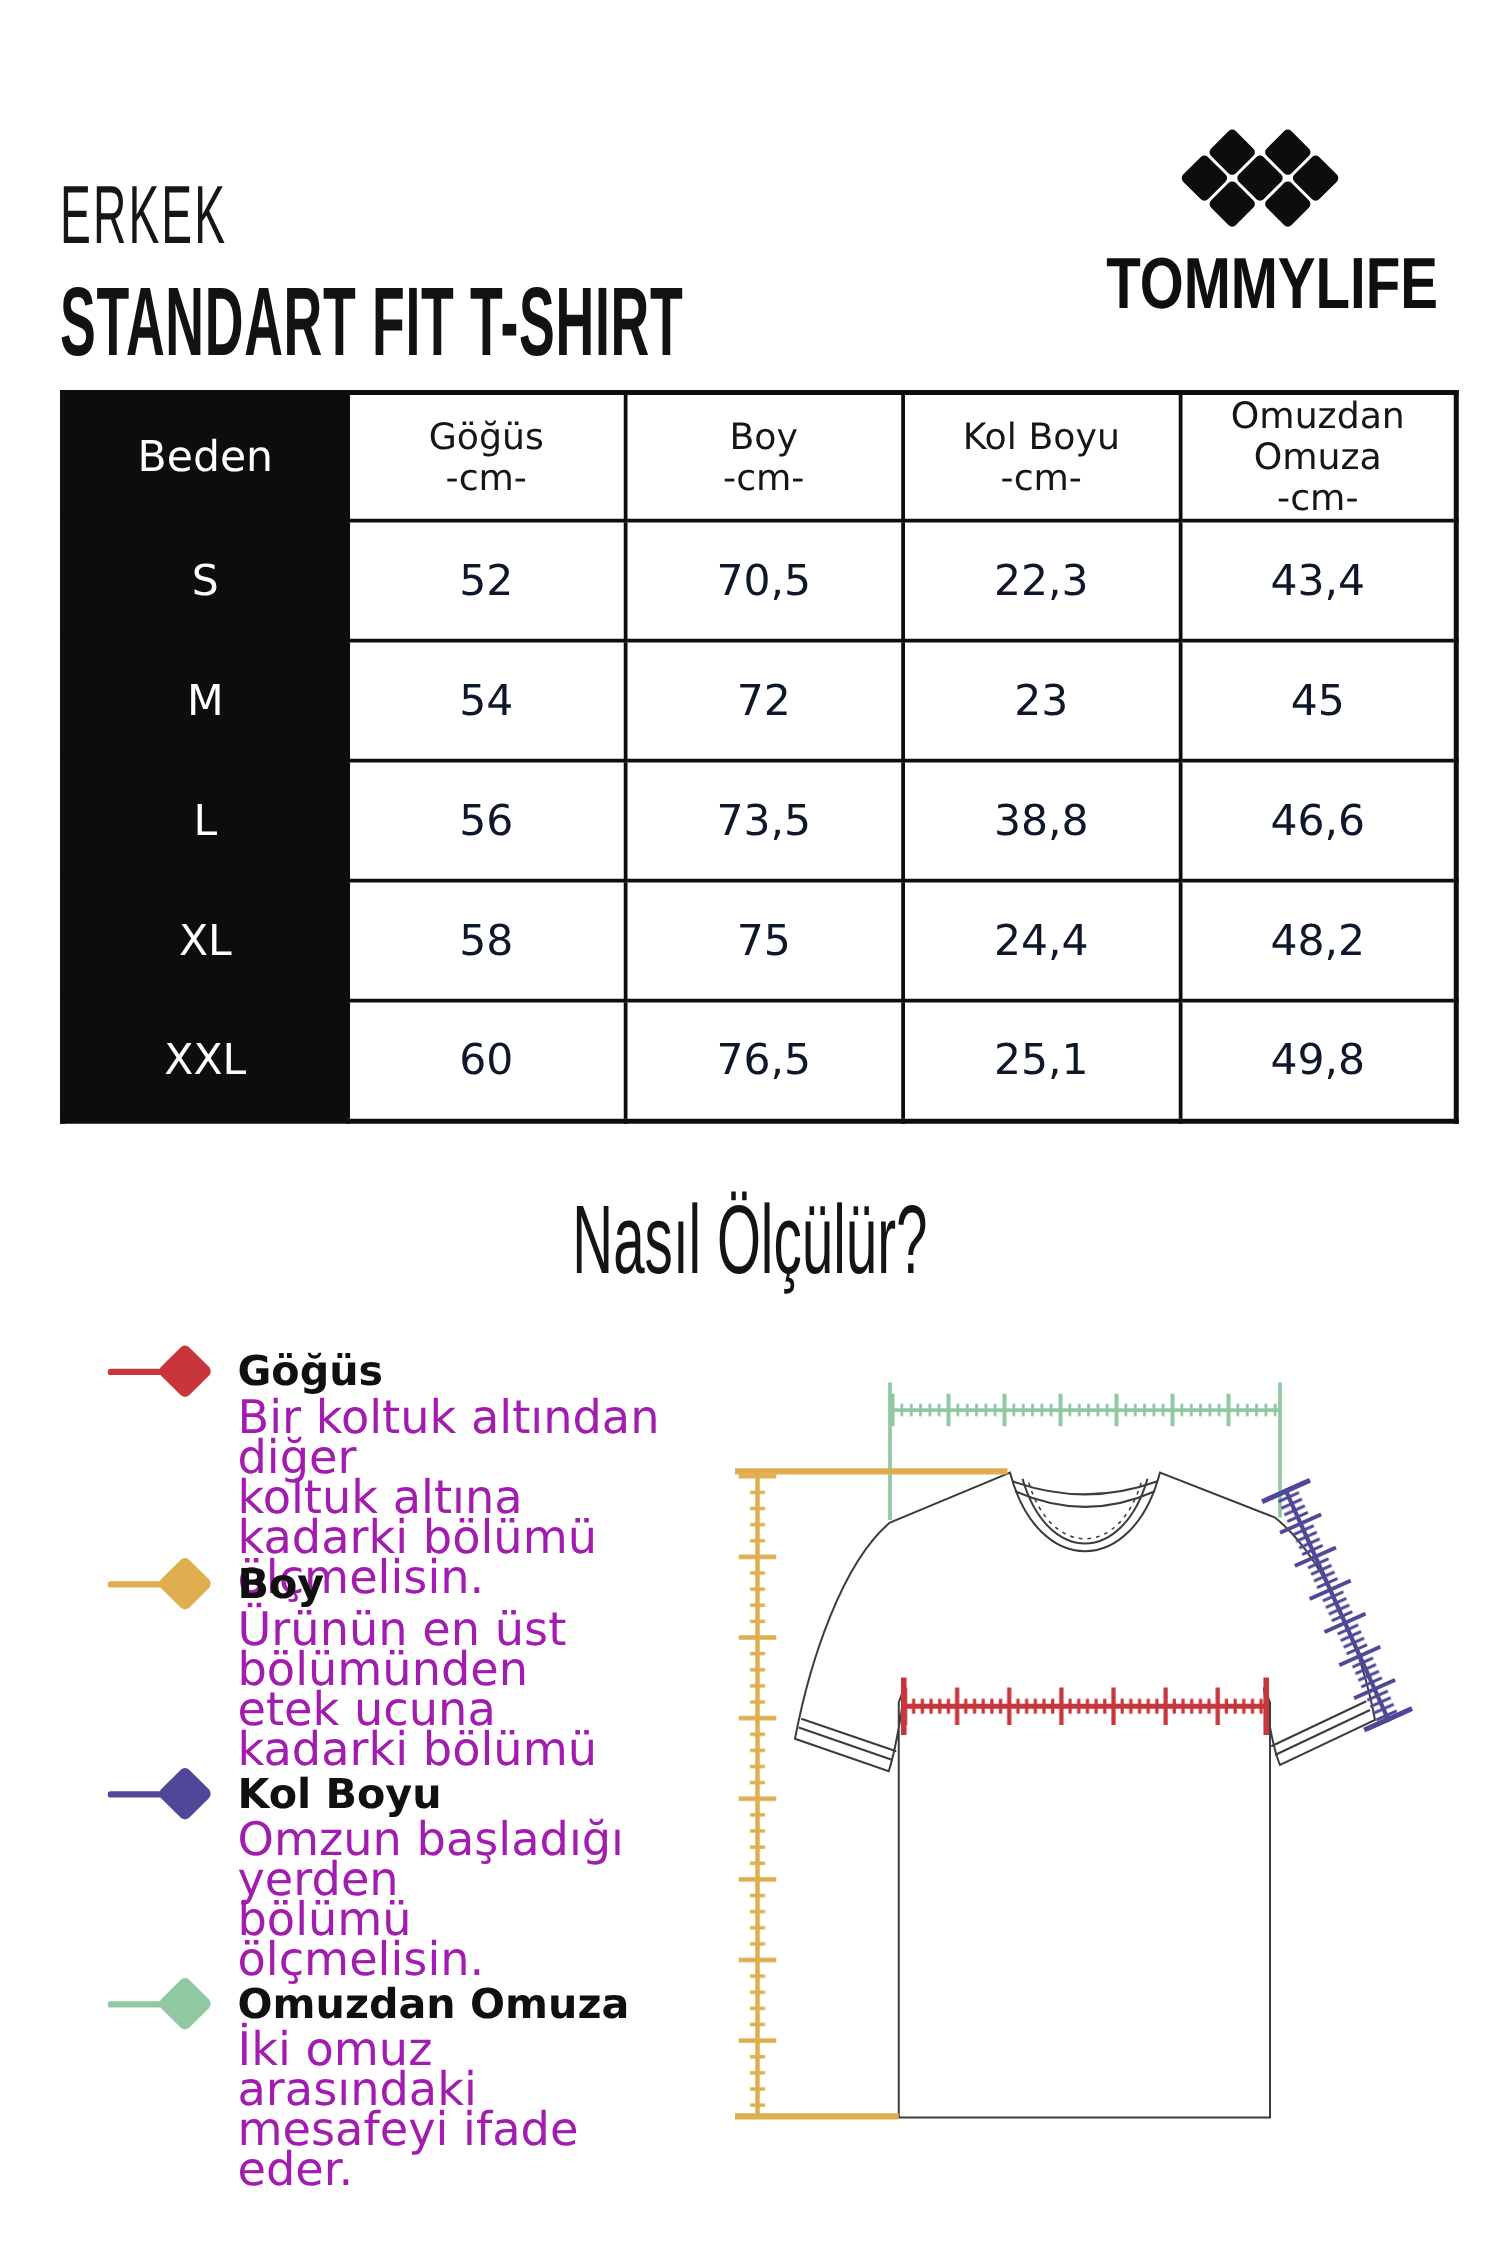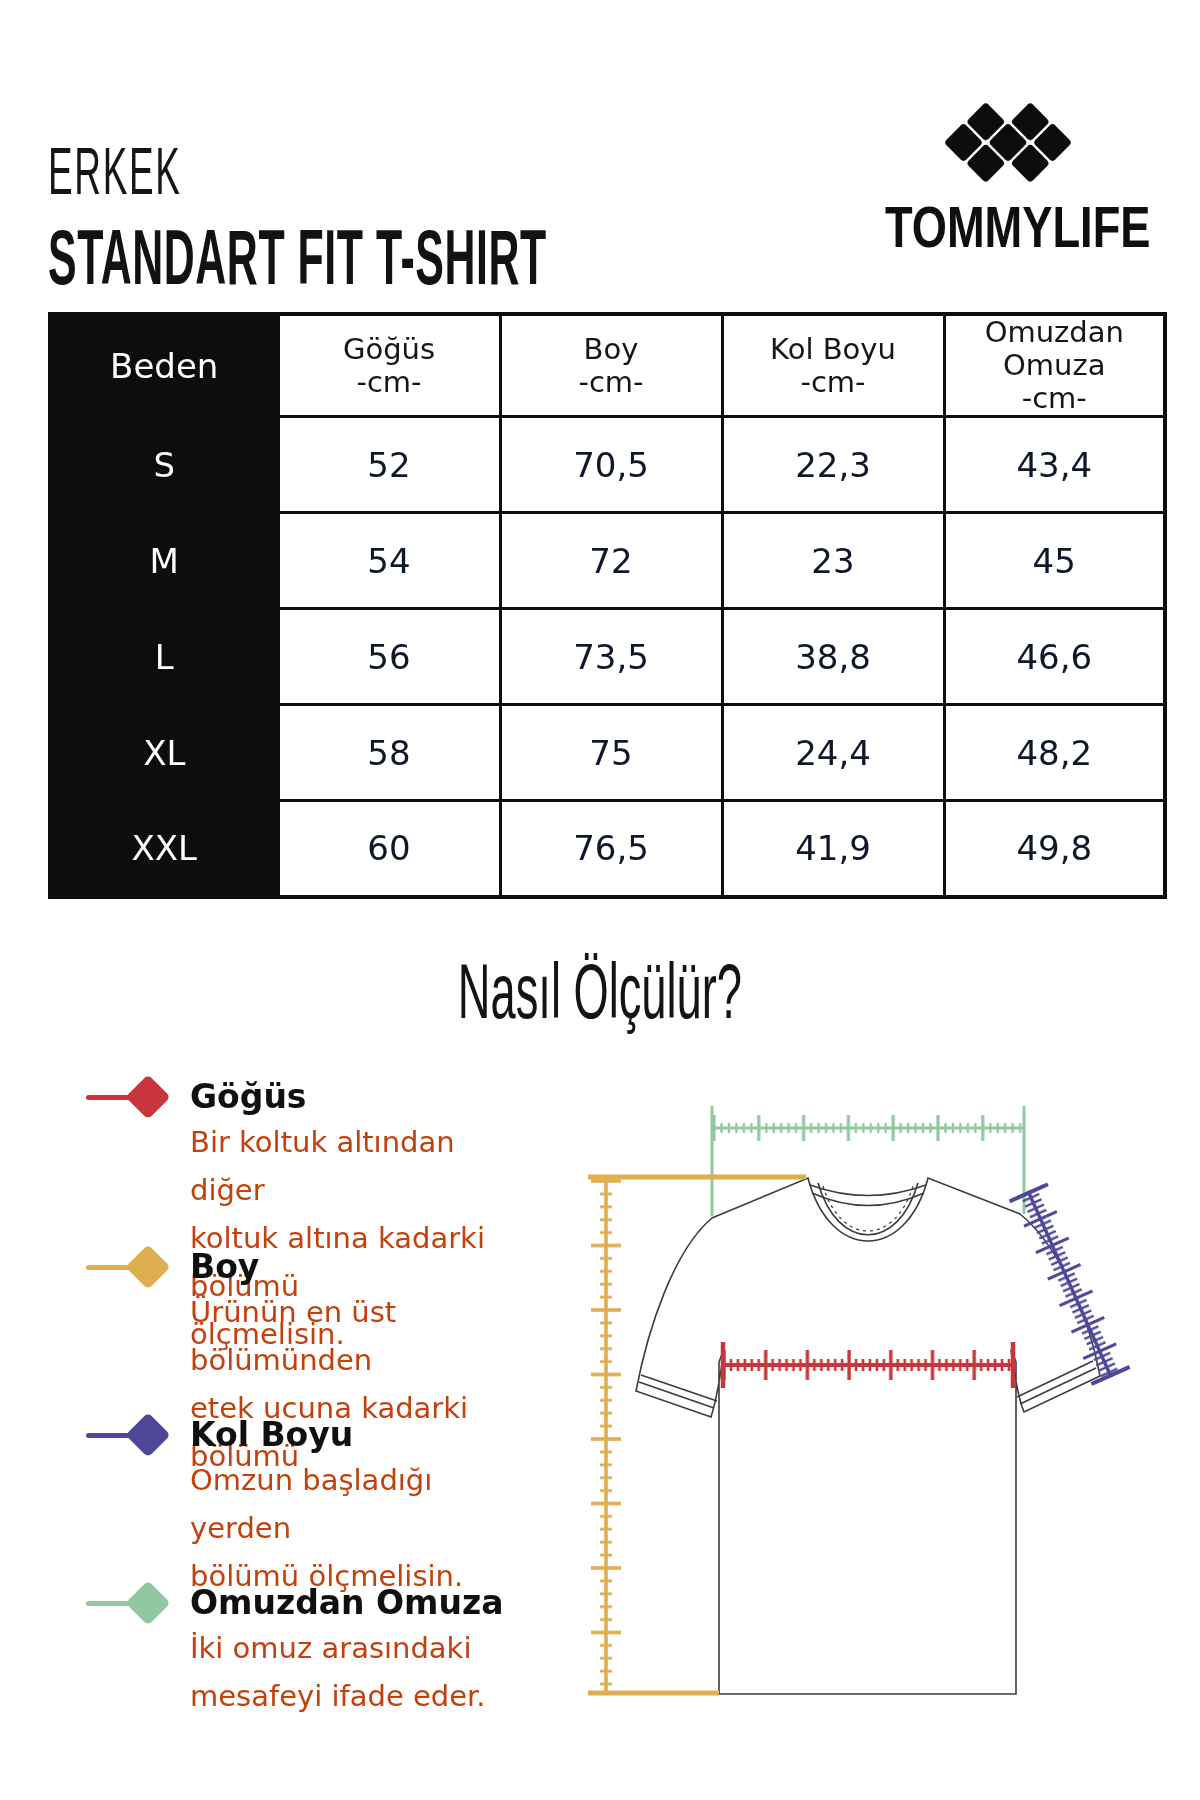--- a/index.html
+++ b/index.html
@@ -52,21 +52,21 @@
   }
   .howto-title > span {
     display:inline-block; font-size:78px; font-weight:400; color:#141414;
     transform:scaleX(0.58); transform-origin:center top; white-space:nowrap;
   }
   .legend-item { position:absolute; left:88px; width:440px; }
   .legend-marker { position:absolute; left:-2px; top:-3px; }
   .legend-name {
     margin-left:102px; font-size:33px; font-weight:700; color:#101010; line-height:42px;
   }
-  .legend-line { margin-left:102px; font-size:29px; line-height:48px; color:#c2410c; }
+  .legend-line { margin-left:102px; font-size:37px; line-height:32px; color:#a21caf; }
   
   .diagram { position:absolute; left:560px; top:1080px; }
   .shirt { fill:none; stroke-width:1.6; }
 </style>
 </head>
 <body>
 
 <div class="page">
 
   <div class="cat-title">ERKEK</div>
@@ -136,21 +136,21 @@
       <td class="size-cell">XL</td>
       <td class="val">58</td>
       <td class="val">75</td>
       <td class="val">24,4</td>
       <td class="val">48,2</td>
     </tr>
     <tr>
       <td class="size-cell">XXL</td>
       <td class="val">60</td>
       <td class="val">76,5</td>
-      <td class="val">41,9</td>
+      <td class="val">25,1</td>
       <td class="val">49,8</td>
     </tr>
   </tbody>
     </table>
 
   <div class="howto-title">
     <span>Nasıl Ölçülür?</span>
   </div>
 
   <div class="legend-item" style="top:1076px">

